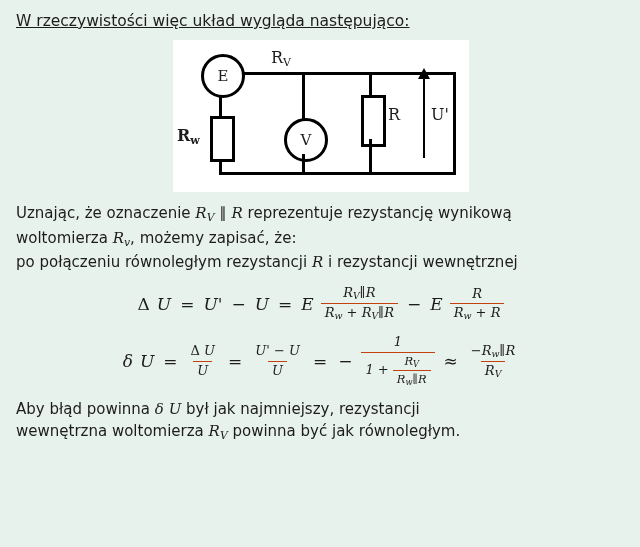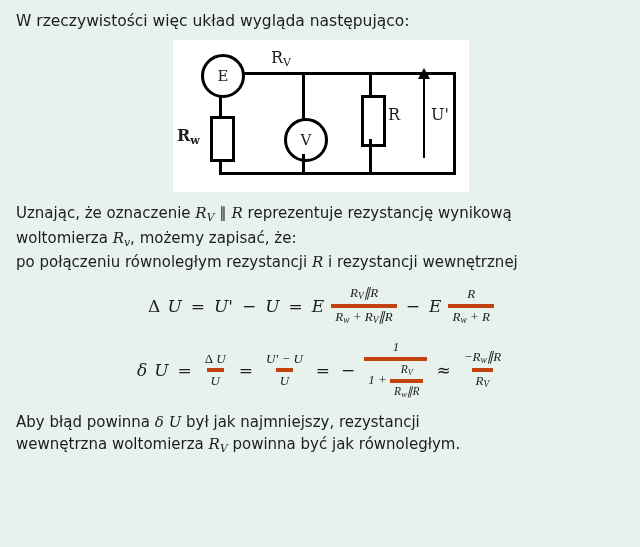--- a/index.html
+++ b/index.html
@@ -18,20 +18,21 @@
     position: relative;
     width: 640px;
     height: 547px;
     box-sizing: border-box;
     padding: 10px 14px 0 16px;
   }
   .line {
     font-size: 15.5px;
     line-height: 1.45;
     white-space: nowrap;
+    text-decoration: underline;
   }
   .intro {
     margin-bottom: 8px;
   }
   
   .figure {
     position: relative;
     width: 296px;
     height: 152px;
     margin: 0 auto 10px auto;
@@ -111,27 +112,26 @@
     padding: 0 2px;
   }
   .frac {
     display: inline-flex;
     flex-direction: column;
     align-items: center;
     vertical-align: middle;
     font-size: 11.5px;
     line-height: 1.25;
     font-style: italic;
-    font-family: Liberation Serif, serif;
   }
   .frac .num {
     padding: 0 4px 1px 4px;
   }
   .frac .den {
-    border-top: 4px solid #c2410c;
+    border-top: 1px solid #c2410c;
     padding: 1px 4px 0 4px;
     text-align: right;
   }
   .frac-lg {
     font-size: 13px;
   }
   .nowrap { white-space: nowrap; }
   .delta { font-style: normal; }
 </style>
 </head>

